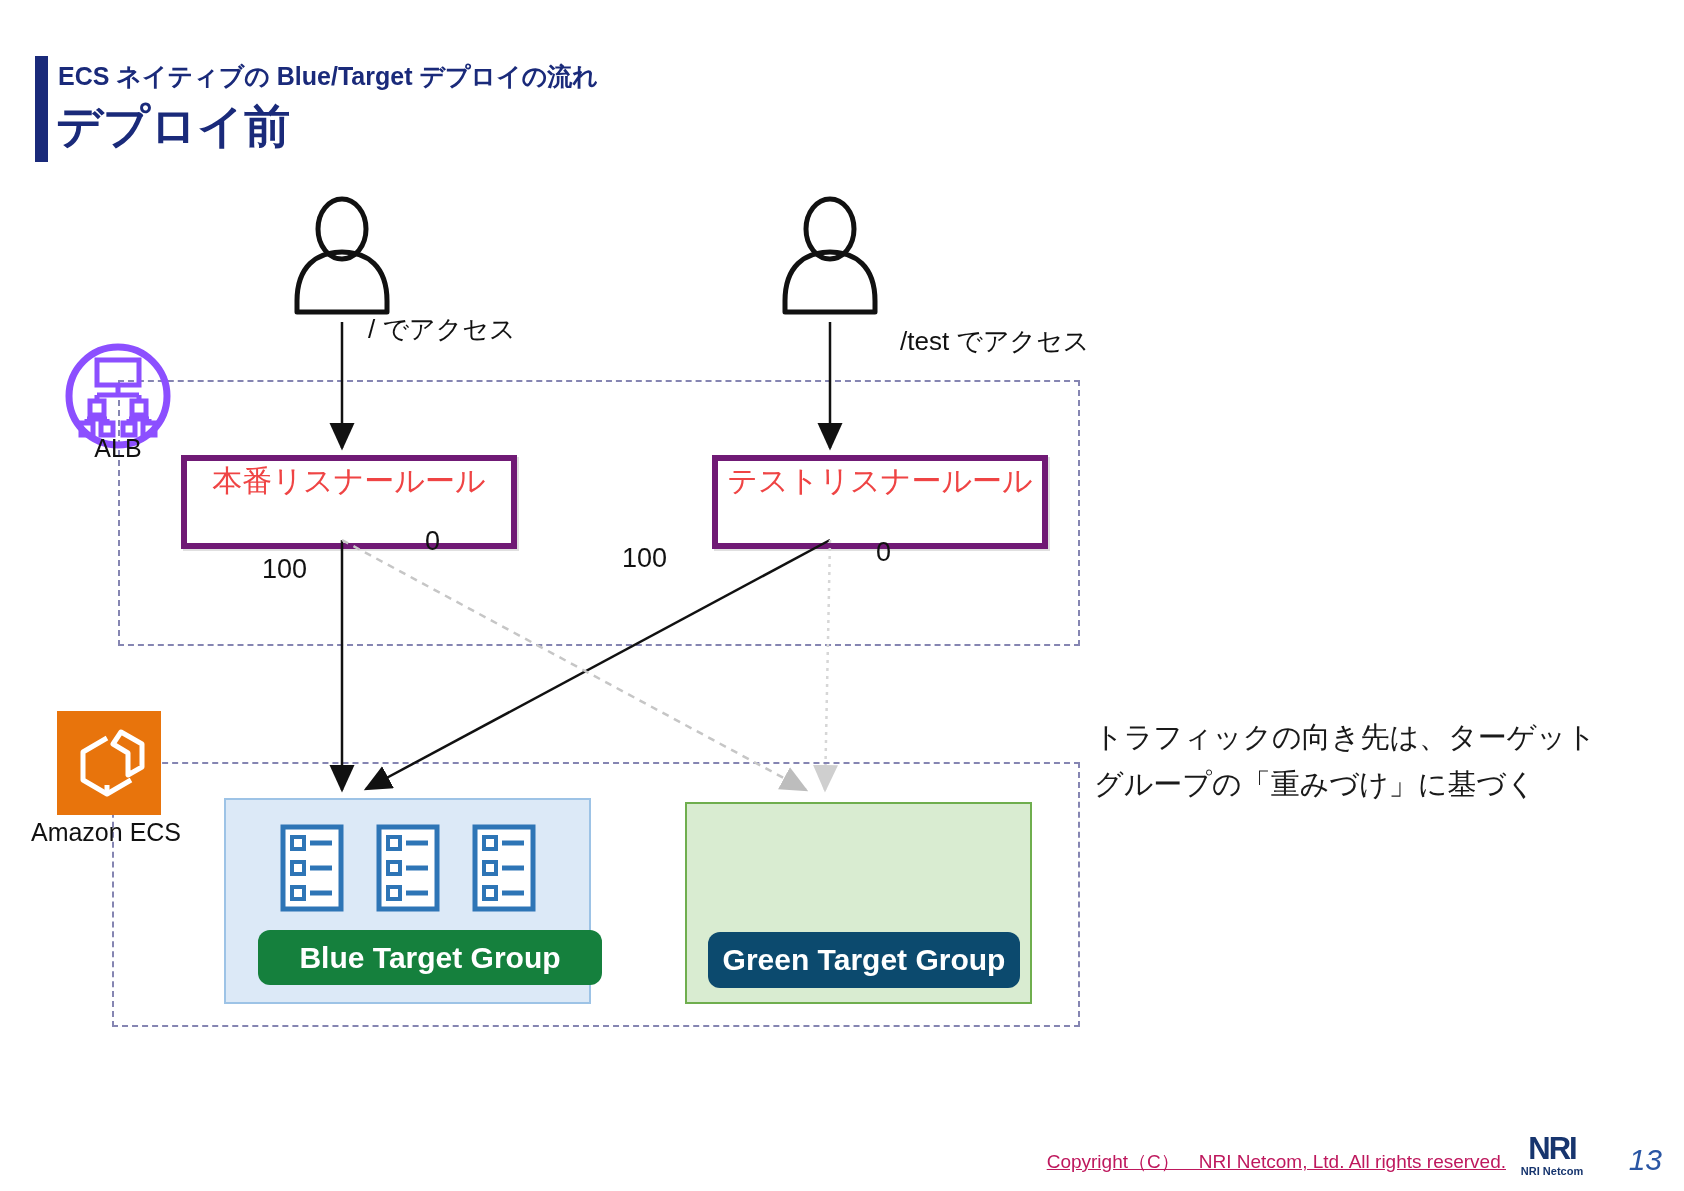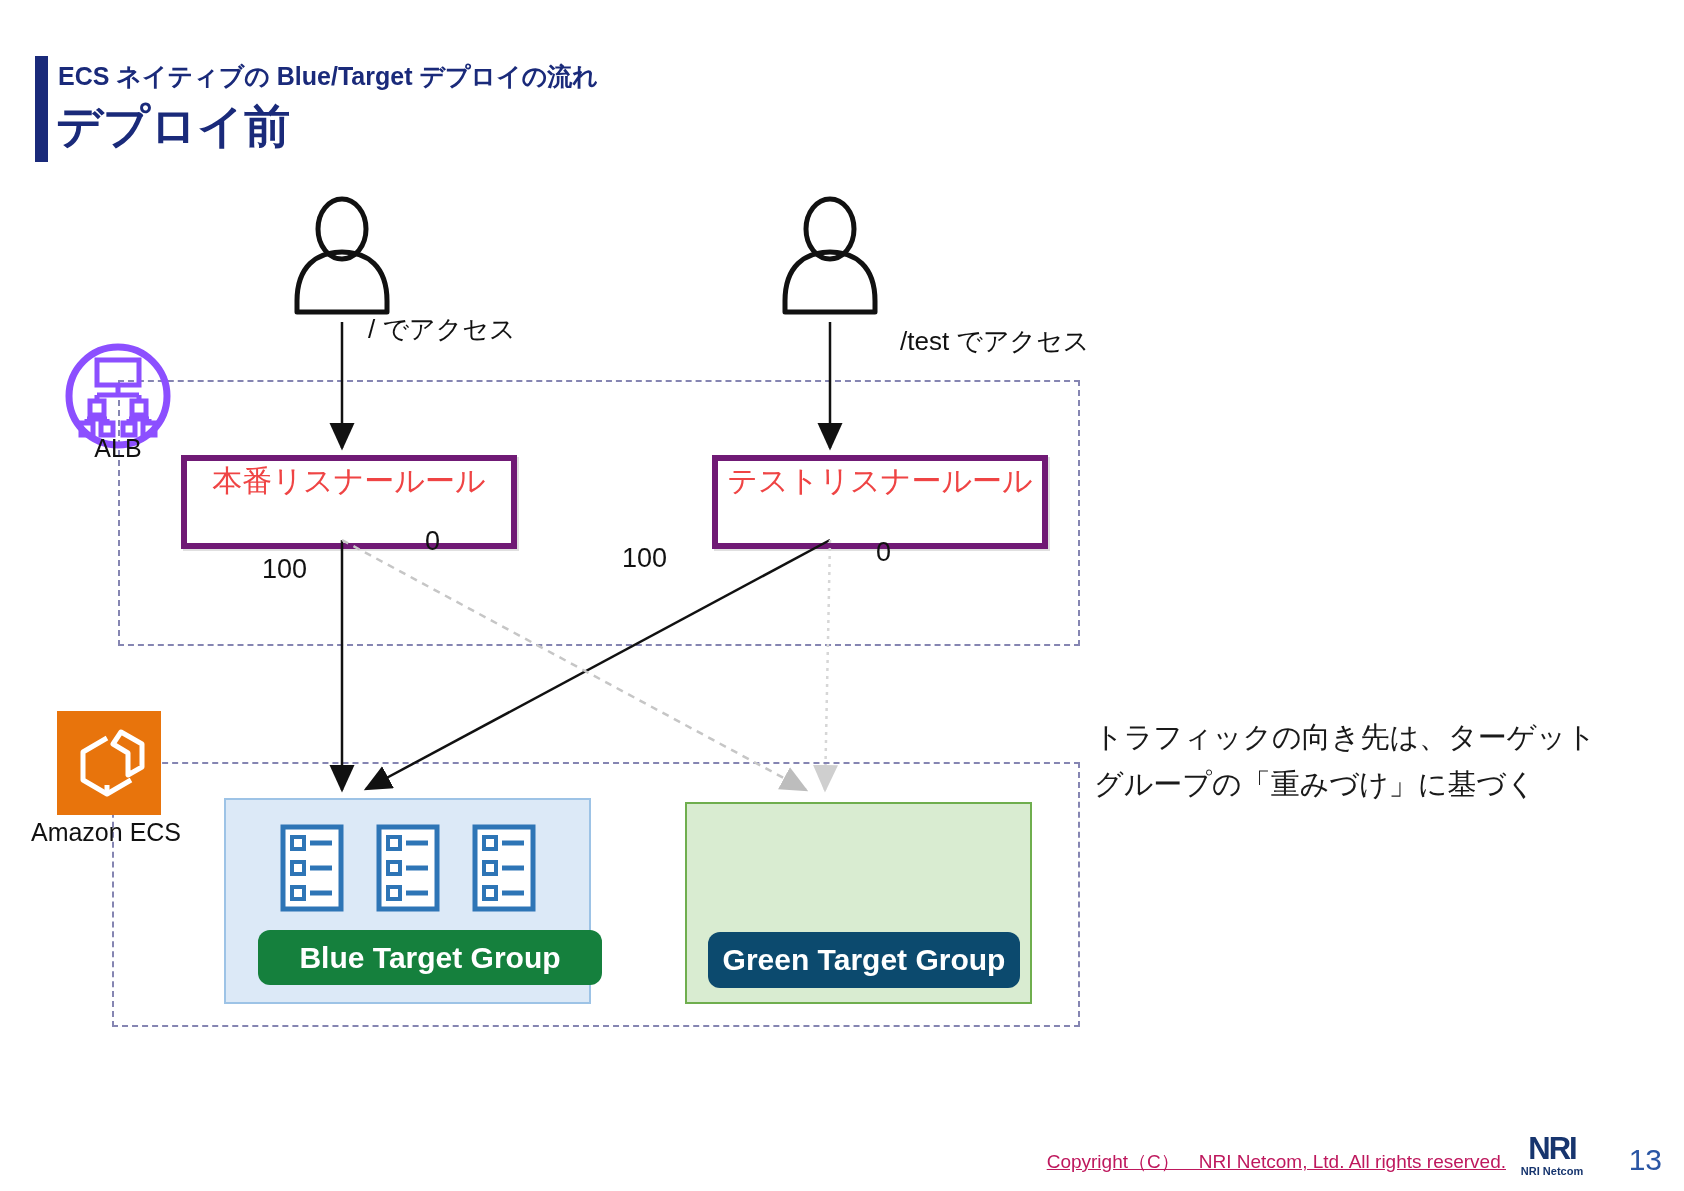--- a/index.html
+++ b/index.html
@@ -55,21 +55,21 @@
   .green-label{left:708px;top:932px;width:312px;height:56px;background:#0c4a6e;}
   
   .annotation{position:absolute;left:1094px;font-size:29px;line-height:47px;color:#1a1a1a;white-space:nowrap;}
   .note-1{top:440px;}
   .note-2{top:714px;}
   
   .copyright{position:absolute;right:178px;bottom:16px;font-size:19px;color:#be185d;white-space:nowrap;text-decoration:underline;}
   .nri-logo{position:absolute;right:96px;bottom:14px;width:72px;text-align:center;color:#17356e;}
   .nri-main{font-size:31px;font-weight:bold;letter-spacing:-2px;line-height:30px;}
   .nri-sub{font-size:11px;font-weight:bold;letter-spacing:0px;margin-top:1px;}
-  .page-number{position:absolute;right:22px;bottom:14px;font-size:30px;color:#2a56a4;}
+  .page-number{position:absolute;right:22px;bottom:14px;font-size:30px;color:#2a56a4;font-style:italic;}
   
   .lines-overlay{position:absolute;left:0;top:0;width:1684px;height:1191px;pointer-events:none;}
 </style>
 </head>
 <body>
 
 <div class="slide">
 
   <div class="title-bar"></div>
   <div class="subtitle">ECS ネイティブの Blue/Target デプロイの流れ</div>

